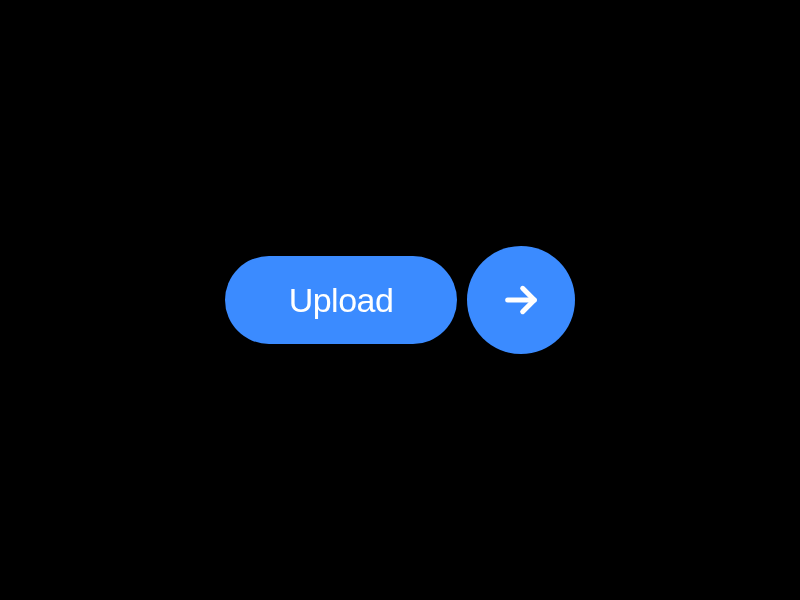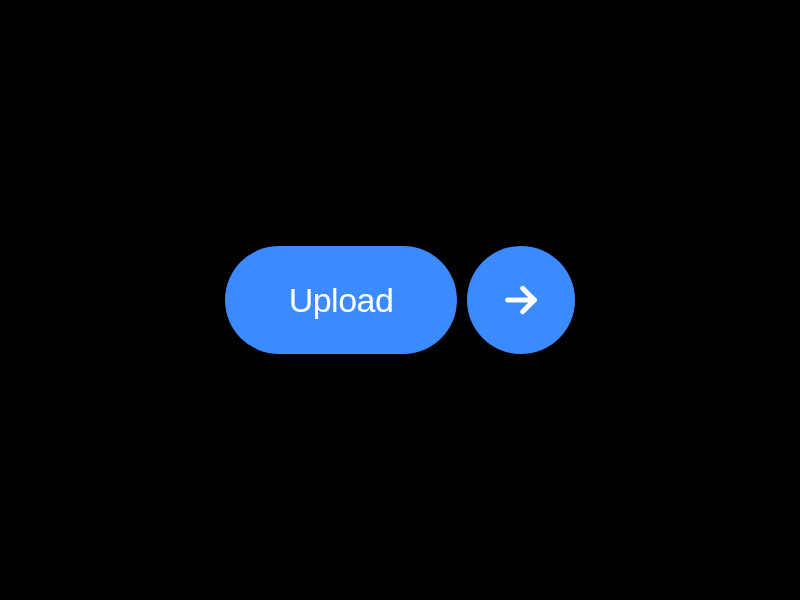--- a/index.html
+++ b/index.html
@@ -15,21 +15,21 @@
     .button-group {
       display: flex;
       align-items: center;
       gap: 10px;
     }
     .pill-button {
       background: #3b8bff;
       border: none;
       border-radius: 999px;
       padding: 0 64px;
-      height: 108px;
+      height: 88px;
       display: flex;
       align-items: center;
       justify-content: center;
       cursor: pointer;
     }
     .pill-button-label {
       color: #fff;
       font-size: 34px;
       font-weight: 500;
       letter-spacing: -0.5px;

